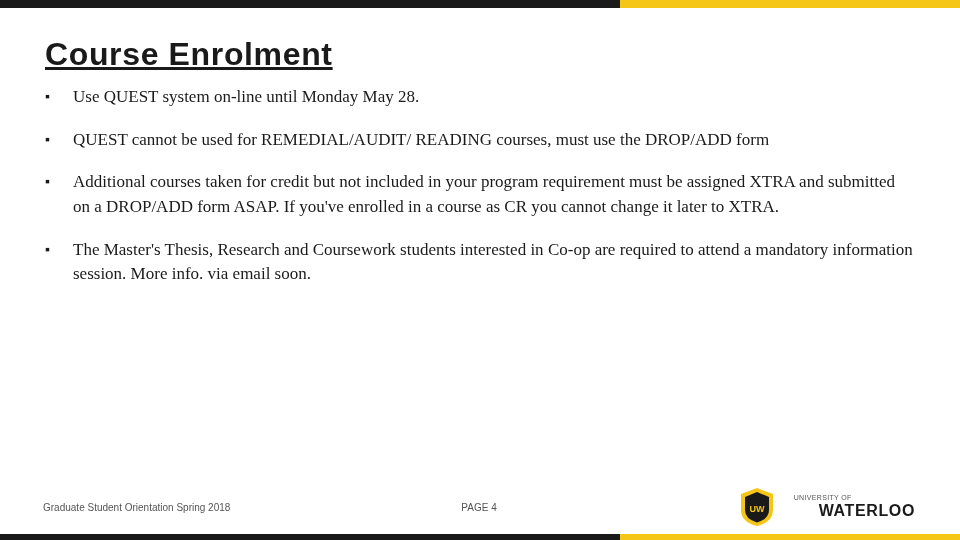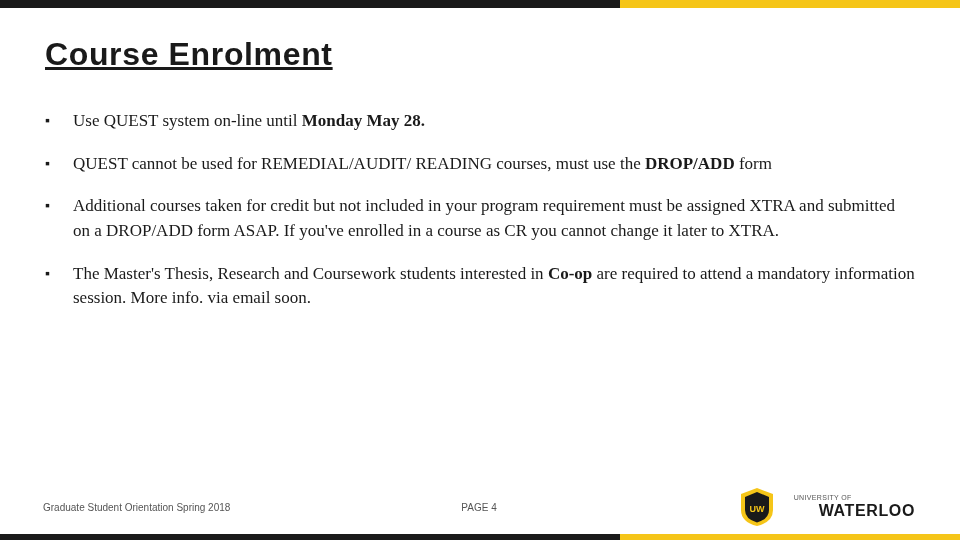--- a/index.html
+++ b/index.html
@@ -63,21 +63,21 @@
       padding: 28px 45px 50px 45px;
     }
 
     
     .page-title {
       font-size: 32px;
       font-weight: bold;
       font-family: Arial, Helvetica, sans-serif;
       text-decoration: underline;
       color: #1a1a1a;
-      margin-bottom: 36px;
+      margin-bottom: 12px;
       letter-spacing: 0.02em;
     }
 
     
     .bullet-list {
       list-style: none;
       padding: 0;
     }
 
     .bullet-list li {
@@ -95,21 +95,21 @@
       margin-top: 2px;
       font-size: 14px;
       color: #1a1a1a;
     }
 
     .bullet-list li .text {
       flex: 1;
     }
 
     .bold-text {
-      font-weight: bold;
+      font-weight: normal;
     }
 
     
     .footer {
       position: absolute;
       bottom: 14px;
       left: 43px;
       right: 45px;
       display: flex;
       align-items: center;

